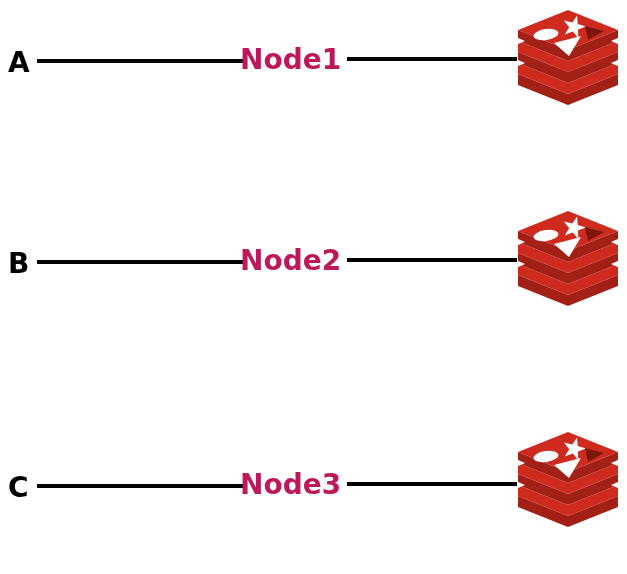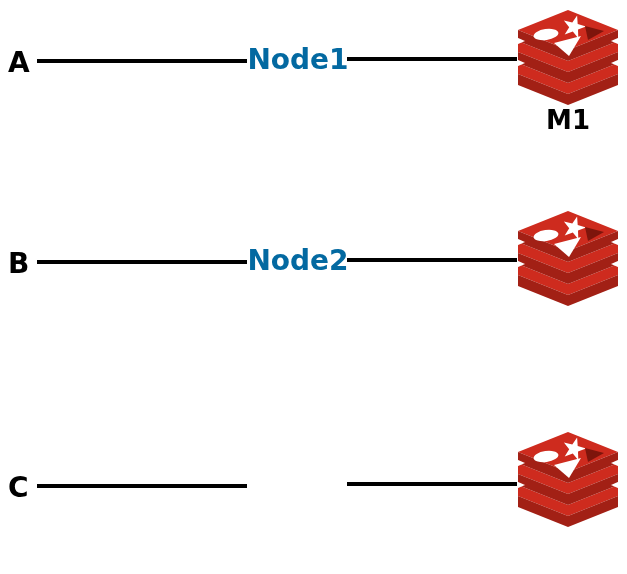--- a/index.html
+++ b/index.html
@@ -17,24 +17,24 @@
     width: 40px;
     font-size: 28px;
     font-weight: bold;
     color: #000;
     line-height: 28px;
   }
   .node {
     position: absolute;
     left: 240px;
     width: 116px;
-    text-align: center;
+    text-align: left;
     font-size: 28px;
     font-weight: bold;
-    color: #0369a1;
+    color: #be185d;
     line-height: 28px;
   }
   .dblabel {
     position: absolute;
     left: 517px;
     width: 102px;
     text-align: center;
     font-size: 26px;
     font-weight: bold;
     color: #000;
@@ -84,30 +84,30 @@
     </symbol>
   </svg>
 
   <span class="endpoint ep-1">A</span>
   <div class="link la la-1"></div>
   <span class="node nd-1">Node1</span>
   <div class="link lb lb-1"></div>
   <svg class="redis ic-1">
       <use href="#redis-icon"></use>
     </svg>
-  <span class="dblabel db-1">M1</span>
 
   <span class="endpoint ep-2">B</span>
   <div class="link la la-2"></div>
   <span class="node nd-2">Node2</span>
   <div class="link lb lb-2"></div>
   <svg class="redis ic-2">
       <use href="#redis-icon"></use>
     </svg>
 
   <span class="endpoint ep-3">C</span>
   <div class="link la la-3"></div>
+  <span class="node nd-3">Node3</span>
   <div class="link lb lb-3"></div>
   <svg class="redis ic-3">
       <use href="#redis-icon"></use>
     </svg>
 
 </div>
 
 </body></html>

